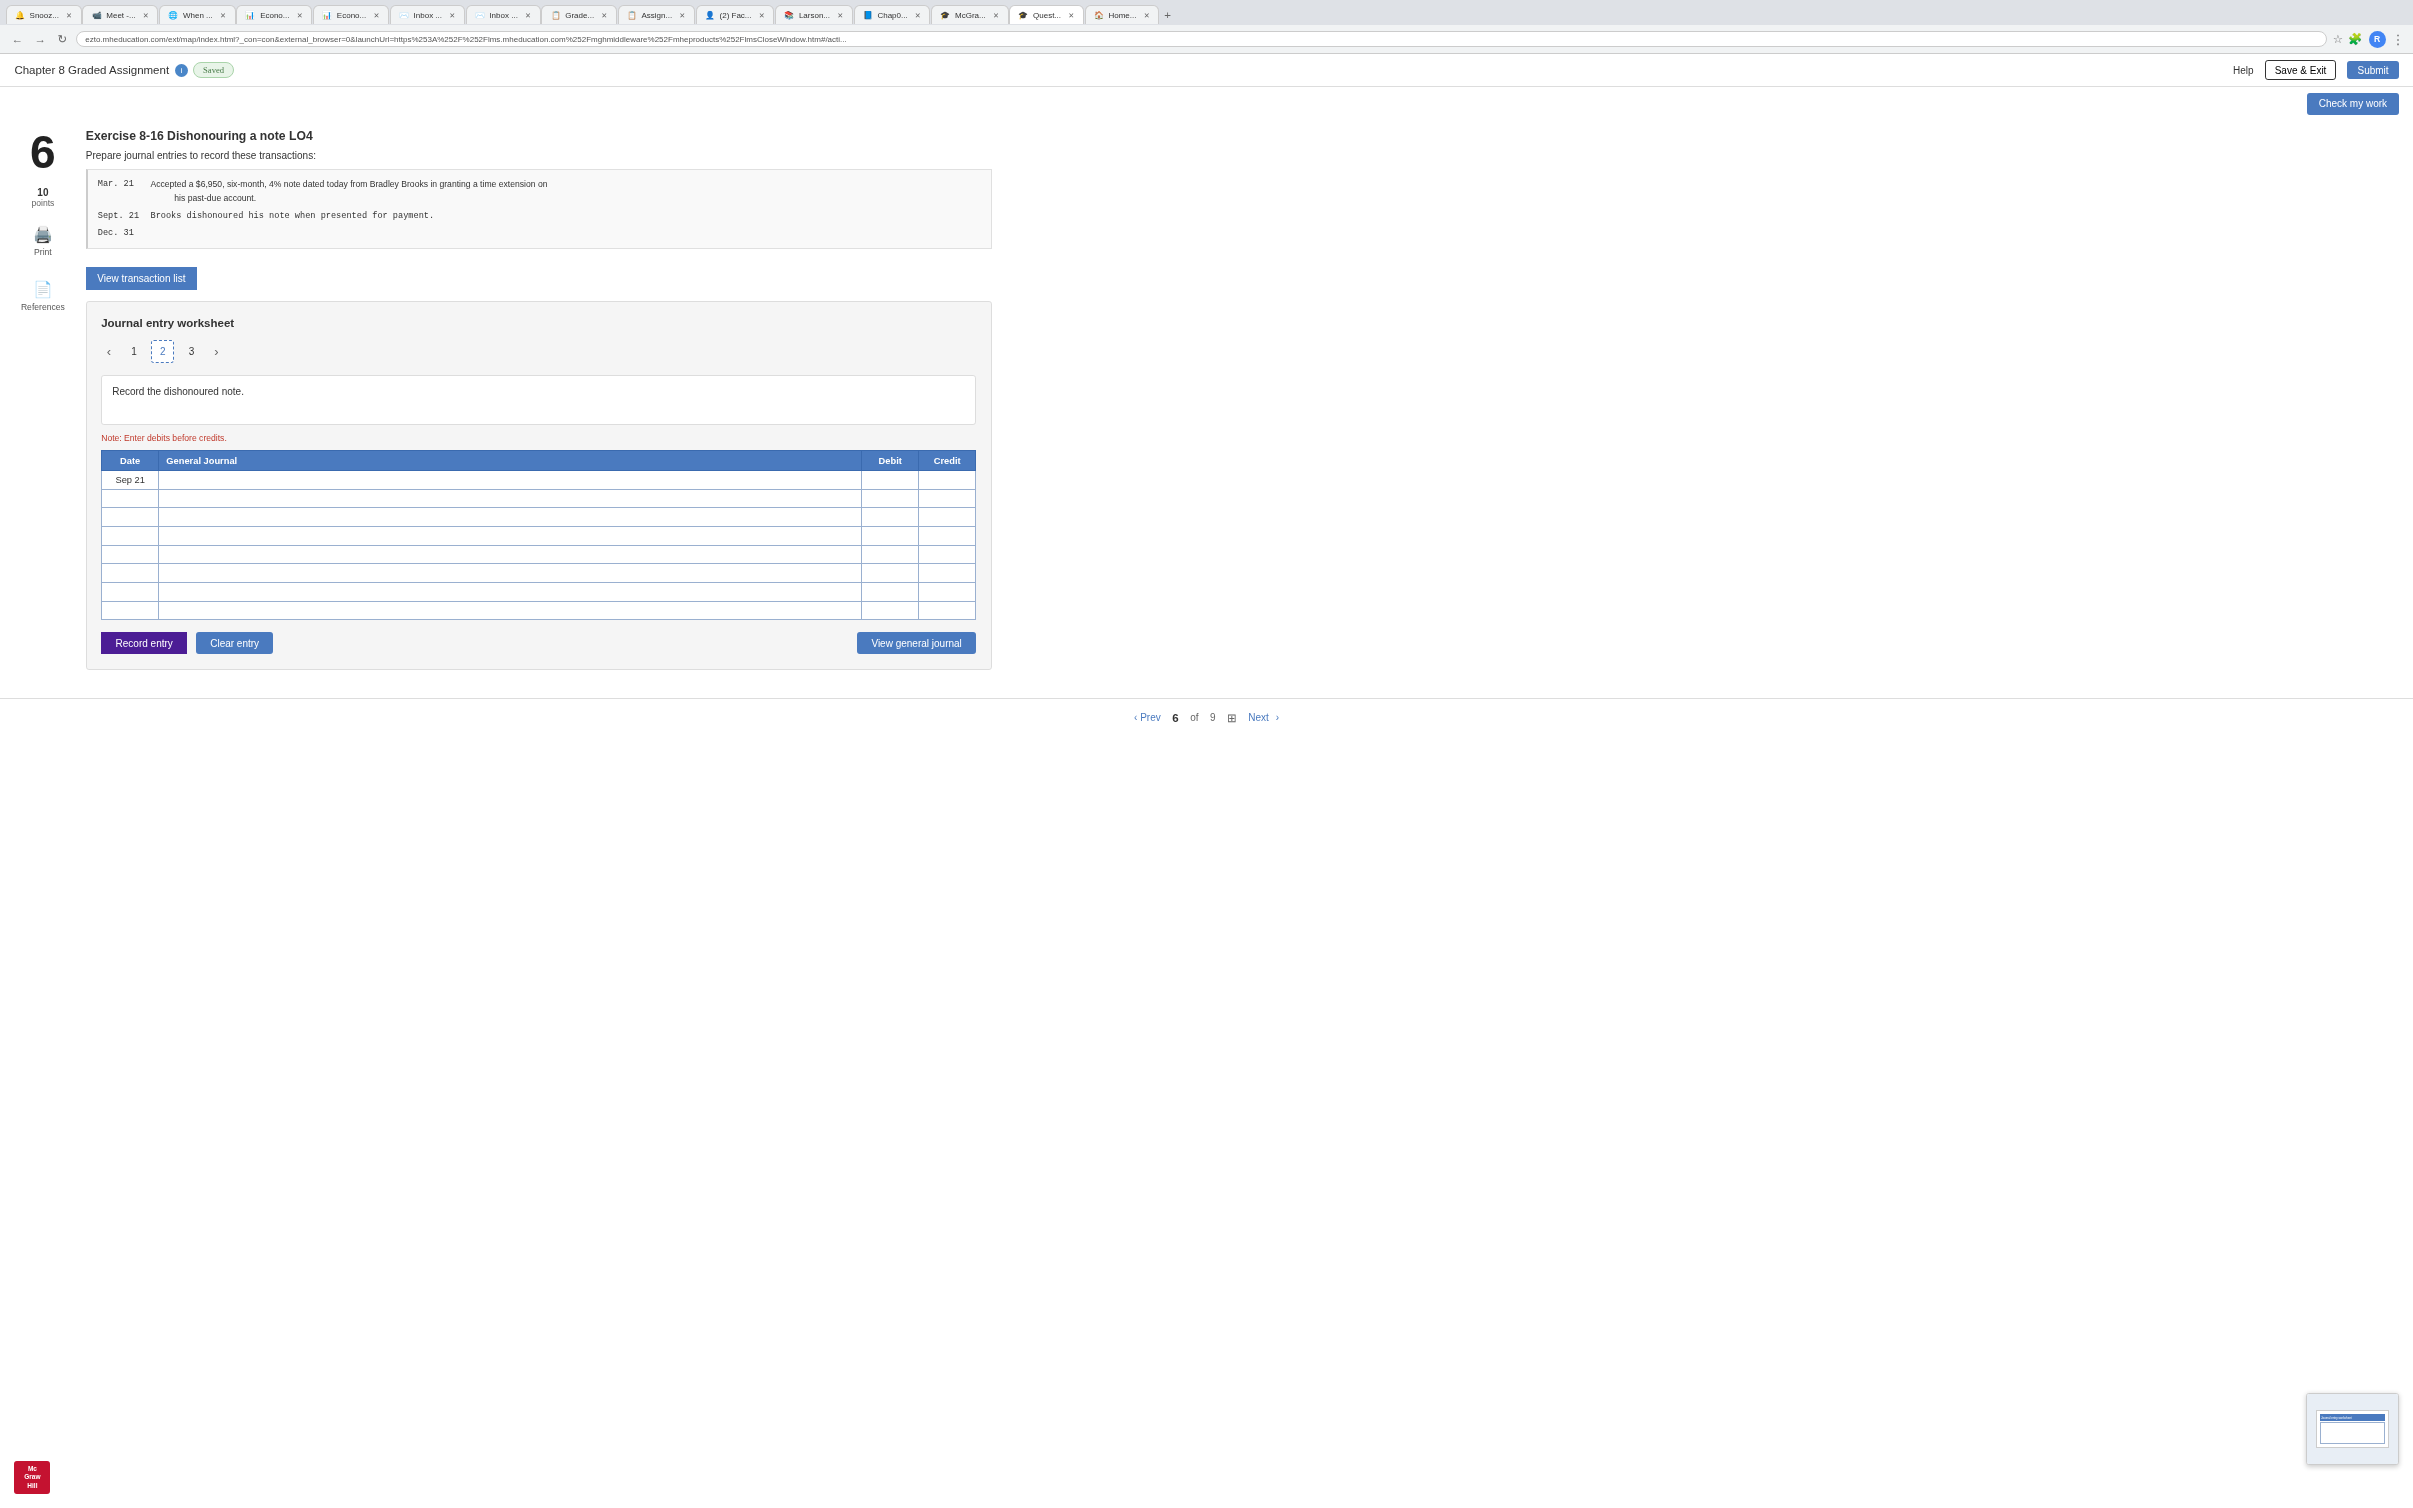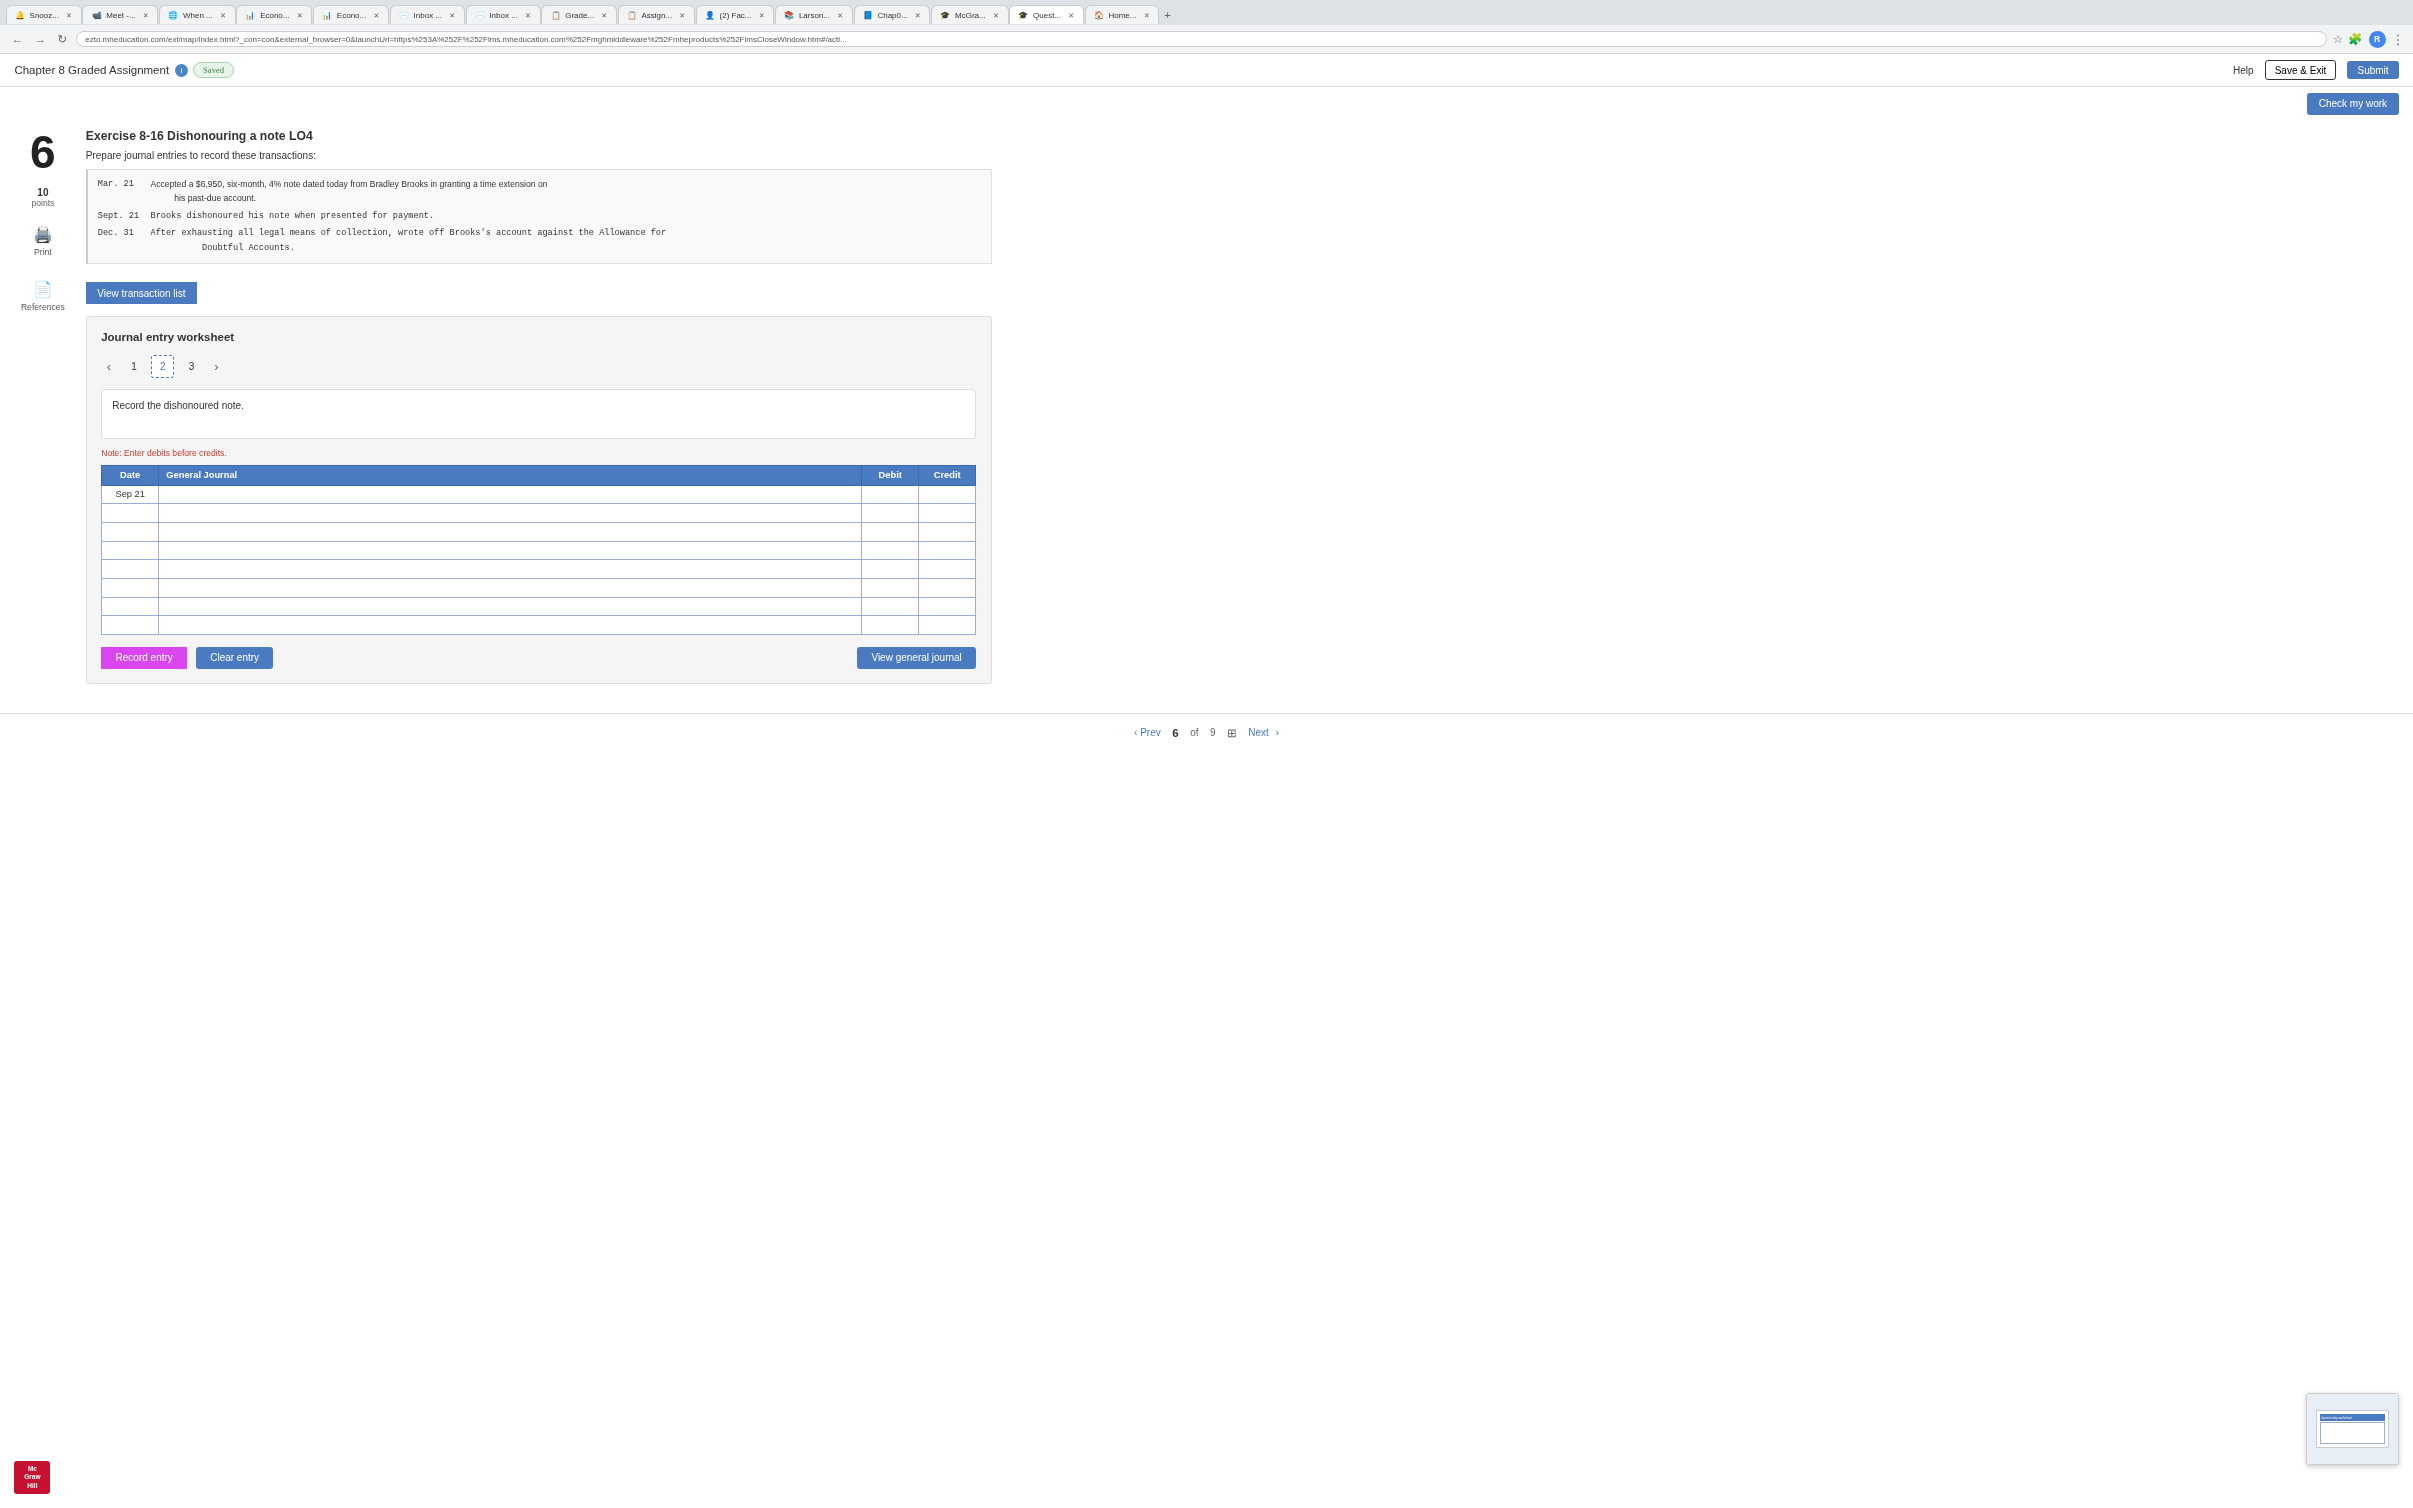--- a/index.html
+++ b/index.html
@@ -67,21 +67,21 @@
     .journal-table th.center { text-align: center; margin-top: 33px; }
     .journal-table td { padding: 1.4px 2.9px; border: 0.7px solid #9ab0d0; height: 18.7px; }
     .journal-table td.date-cell { width: 57px; text-align: center; font-size: 9.3px; background: #fff; }
     .journal-table td.input-cell { background: #fff; }
     .journal-table td input { border: none; outline: none; width: 100%; font-size: 9.3px; padding: 1.4px 2.9px; background: transparent; }
     .journal-table td.number-cell { width: 57px; }
     .journal-table td.number-cell input { text-align: right; }
 
     
     .action-buttons { display: flex; gap: 8.6px; margin-top: 11.5px; }
-    .record-btn { background: #d946ef; border: none; color: #fff; border-radius: 0; padding: 5.7px 14.4px; cursor: pointer; font-size: 10px; }
+    .record-btn { background: #4c1d95; border: none; color: #fff; border-radius: 0; padding: 5.7px 14.4px; cursor: pointer; font-size: 10px; }
     .clear-btn { background: #4a7abf; border: none; color: #fff; border-radius: 2.9px; padding: 5.7px 14.4px; cursor: pointer; font-size: 10px; }
     .view-journal-btn { background: #4a7abf; border: none; color: #fff; border-radius: 2.9px; padding: 5.7px 14.4px; cursor: pointer; font-size: 10px; margin-left: auto; }
 
     
     .bottom-nav { display: flex; align-items: center; justify-content: center; gap: 11.5px; padding: 11.5px; border-top: 0.7px solid #ddd; margin-top: 14.4px; }
     .prev-btn { background: none; border: none; cursor: pointer; color: #4a7abf; font-size: 10px; display: flex; align-items: center; gap: 2.9px; }
     .next-btn { background: none; border: none; cursor: pointer; color: #4a7abf; font-size: 10px; display: flex; align-items: center; gap: 7px; }
     .page-indicator { font-size: 11.5px; font-weight: bold; color: #333; }
     .of-text { font-size: 10px; color: #666; }
     .grid-icon { color: #666; cursor: pointer; font-size: 11.5px; }
@@ -231,21 +231,20 @@
     <div class="exercise-instruction">Prepare journal entries to record these transactions:</div>
 
     
     <div class="monospace-text">
       <div style="display:grid; grid-template-columns: 47px 1fr; gap: 2.9px 5.7px;">
         <span style="font-family:'Courier New',monospace; font-size:8.6px;">Mar. 21</span>
         <span style="font-family:Liberation Sans, sans-serif; font-size:8.6px;">Accepted a $6,950, six-month, 4% note dated today from Bradley Brooks in granting a time extension on<br>&nbsp;&nbsp;&nbsp;&nbsp;&nbsp;&nbsp;&nbsp;&nbsp;&nbsp;&nbsp;his past-due account.</span>
         <span style="font-family:'Courier New',monospace; font-size:8.6px;">Sept. 21</span>
         <span style="font-family:'Courier New',monospace; font-size:8.6px;">Brooks dishonoured his note when presented for payment.</span>
         <span style="font-family:'Courier New',monospace; font-size:8.6px;">Dec. 31</span>
-        <span style="font-family:'Courier New',monospace; font-size:8.6px;">After exhausting all legal means of collection, wrote off Brooks's account against the Allowance for<br>&nbsp;&nbsp;&nbsp;&nbsp;&nbsp;&nbsp;&nbsp;&nbsp;&nbsp;&nbsp;Doubtful Accounts.</span>
       </div>
     </div>
 
     
     <button class="view-transaction-btn">View transaction list</button>
 
     
     <div class="worksheet-card">
       <div class="worksheet-title">Journal entry worksheet</div>
 

